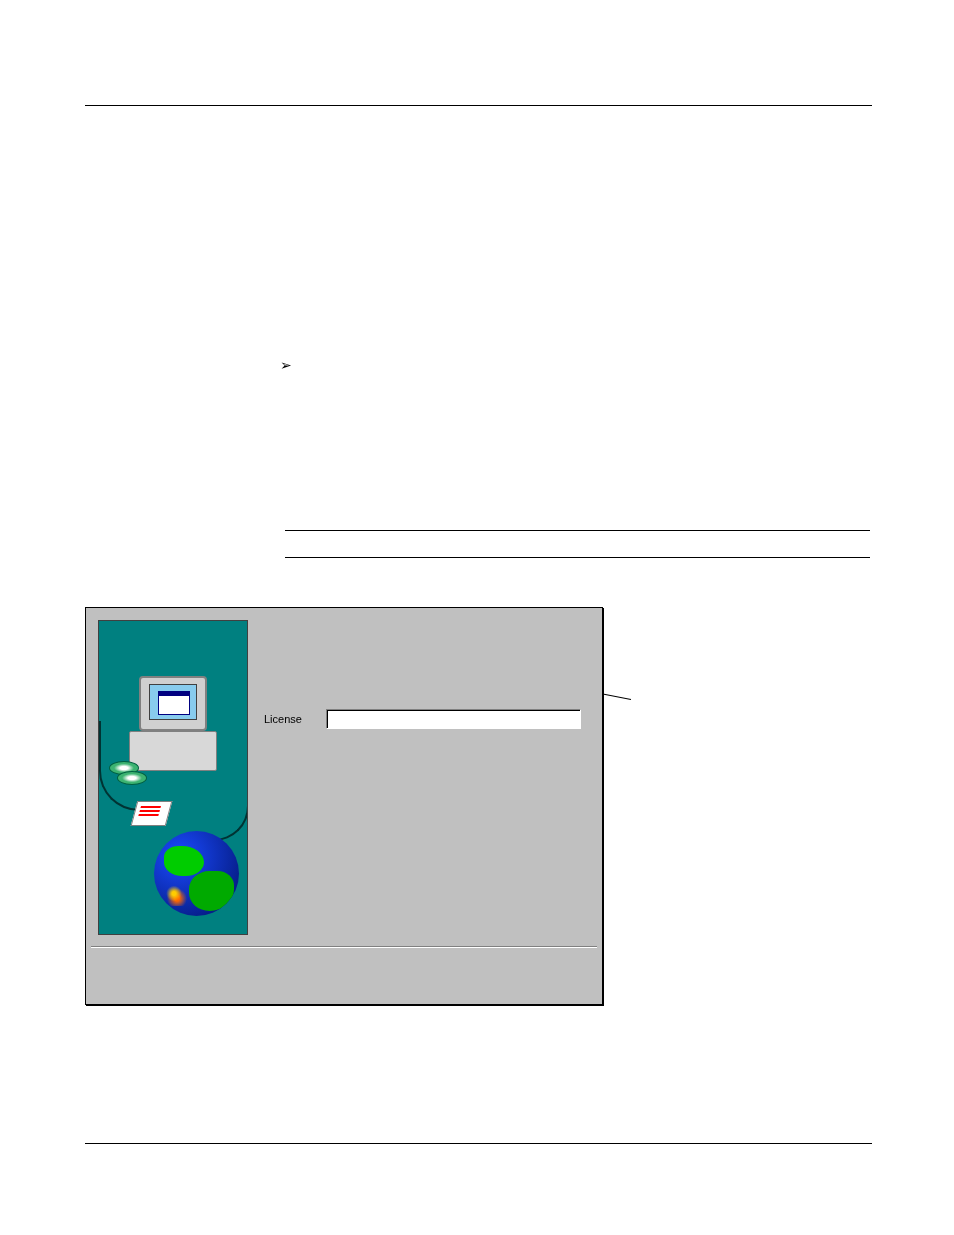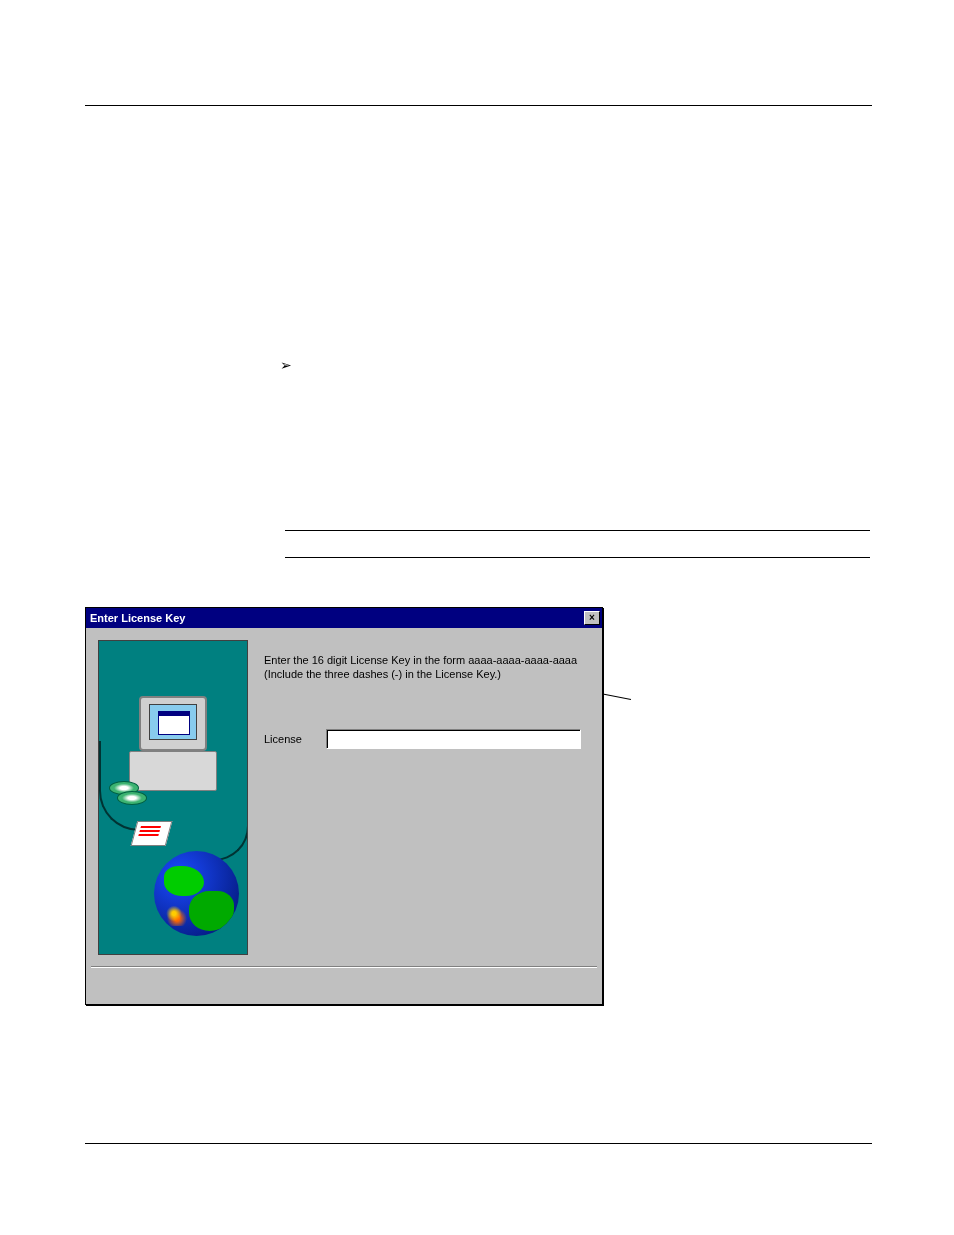--- a/index.html
+++ b/index.html
@@ -336,48 +336,38 @@
 </head>
 <body>
 
 <div class="horizontal-rule hr-top"></div>
 <div class="arrow-glyph">➢</div>
 <div class="horizontal-rule hr-mid1"></div>
 <div class="horizontal-rule hr-mid2"></div>
 <div class="leader-line"></div>
 
 <div class="dialog-window">
-  <div class="title-bar">
-    <span class="title-bar-text">Enter License Key</span>
-    <div class="close-button">
-      <span>×</span>
-    </div>
-  </div>
   <div class="dialog-body">
     <div class="side-image">
       <div class="cable"></div>
       <div class="cable2"></div>
       <div class="monitor">
         <div class="monitor-screen">
           <div class="monitor-window"></div>
         </div>
       </div>
       <div class="monitor-base"></div>
       <div class="cd1"></div>
       <div class="cd2"></div>
       <div class="paper"></div>
       <div class="globe">
         <div class="continent1"></div>
         <div class="continent2"></div>
         <div class="lights"></div>
       </div>
     </div>
-    <div class="instruction-text">
-      <div>Enter the 16 digit License Key in the form aaaa-aaaa-aaaa-aaaa</div>
-      <div>(Include the three dashes (-) in the License Key.)</div>
-    </div>
     <div class="license-label">License</div>
     <input type="text" class="license-input" value="" style="">
     <div class="separator-line"></div>
   </div>
 </div>
 
 <div class="horizontal-rule hr-bottom"></div>
 
 </body></html>

